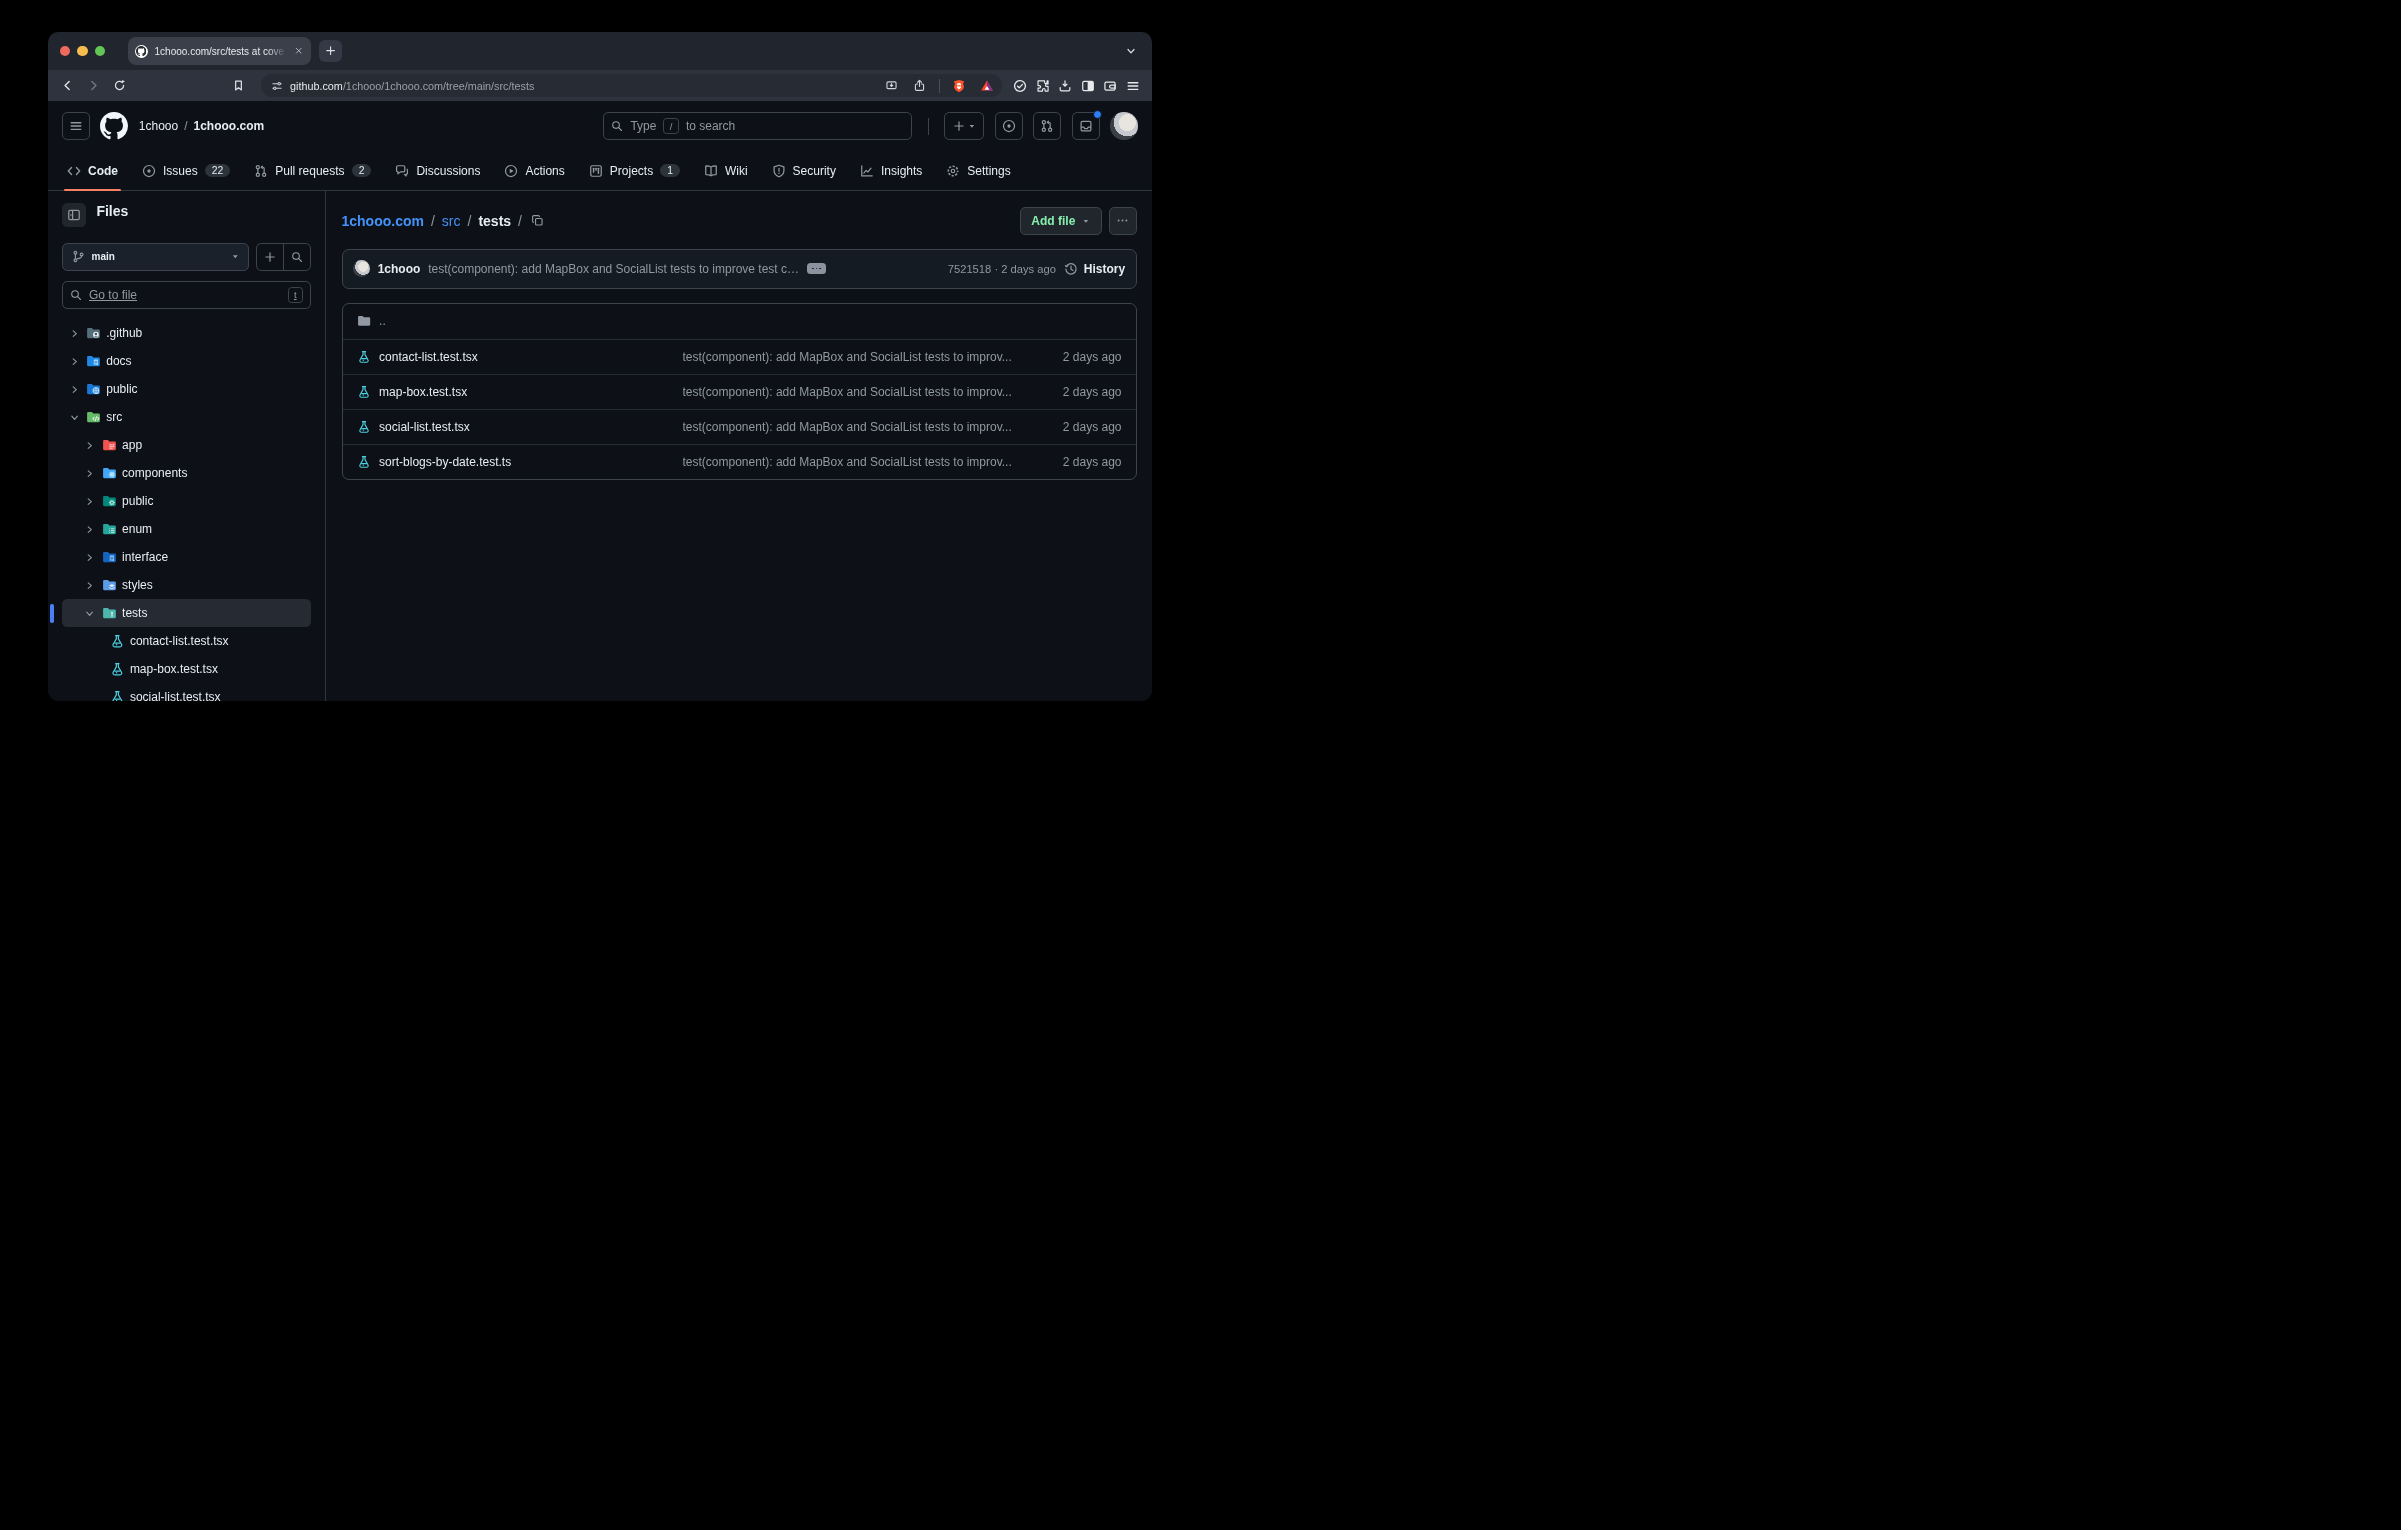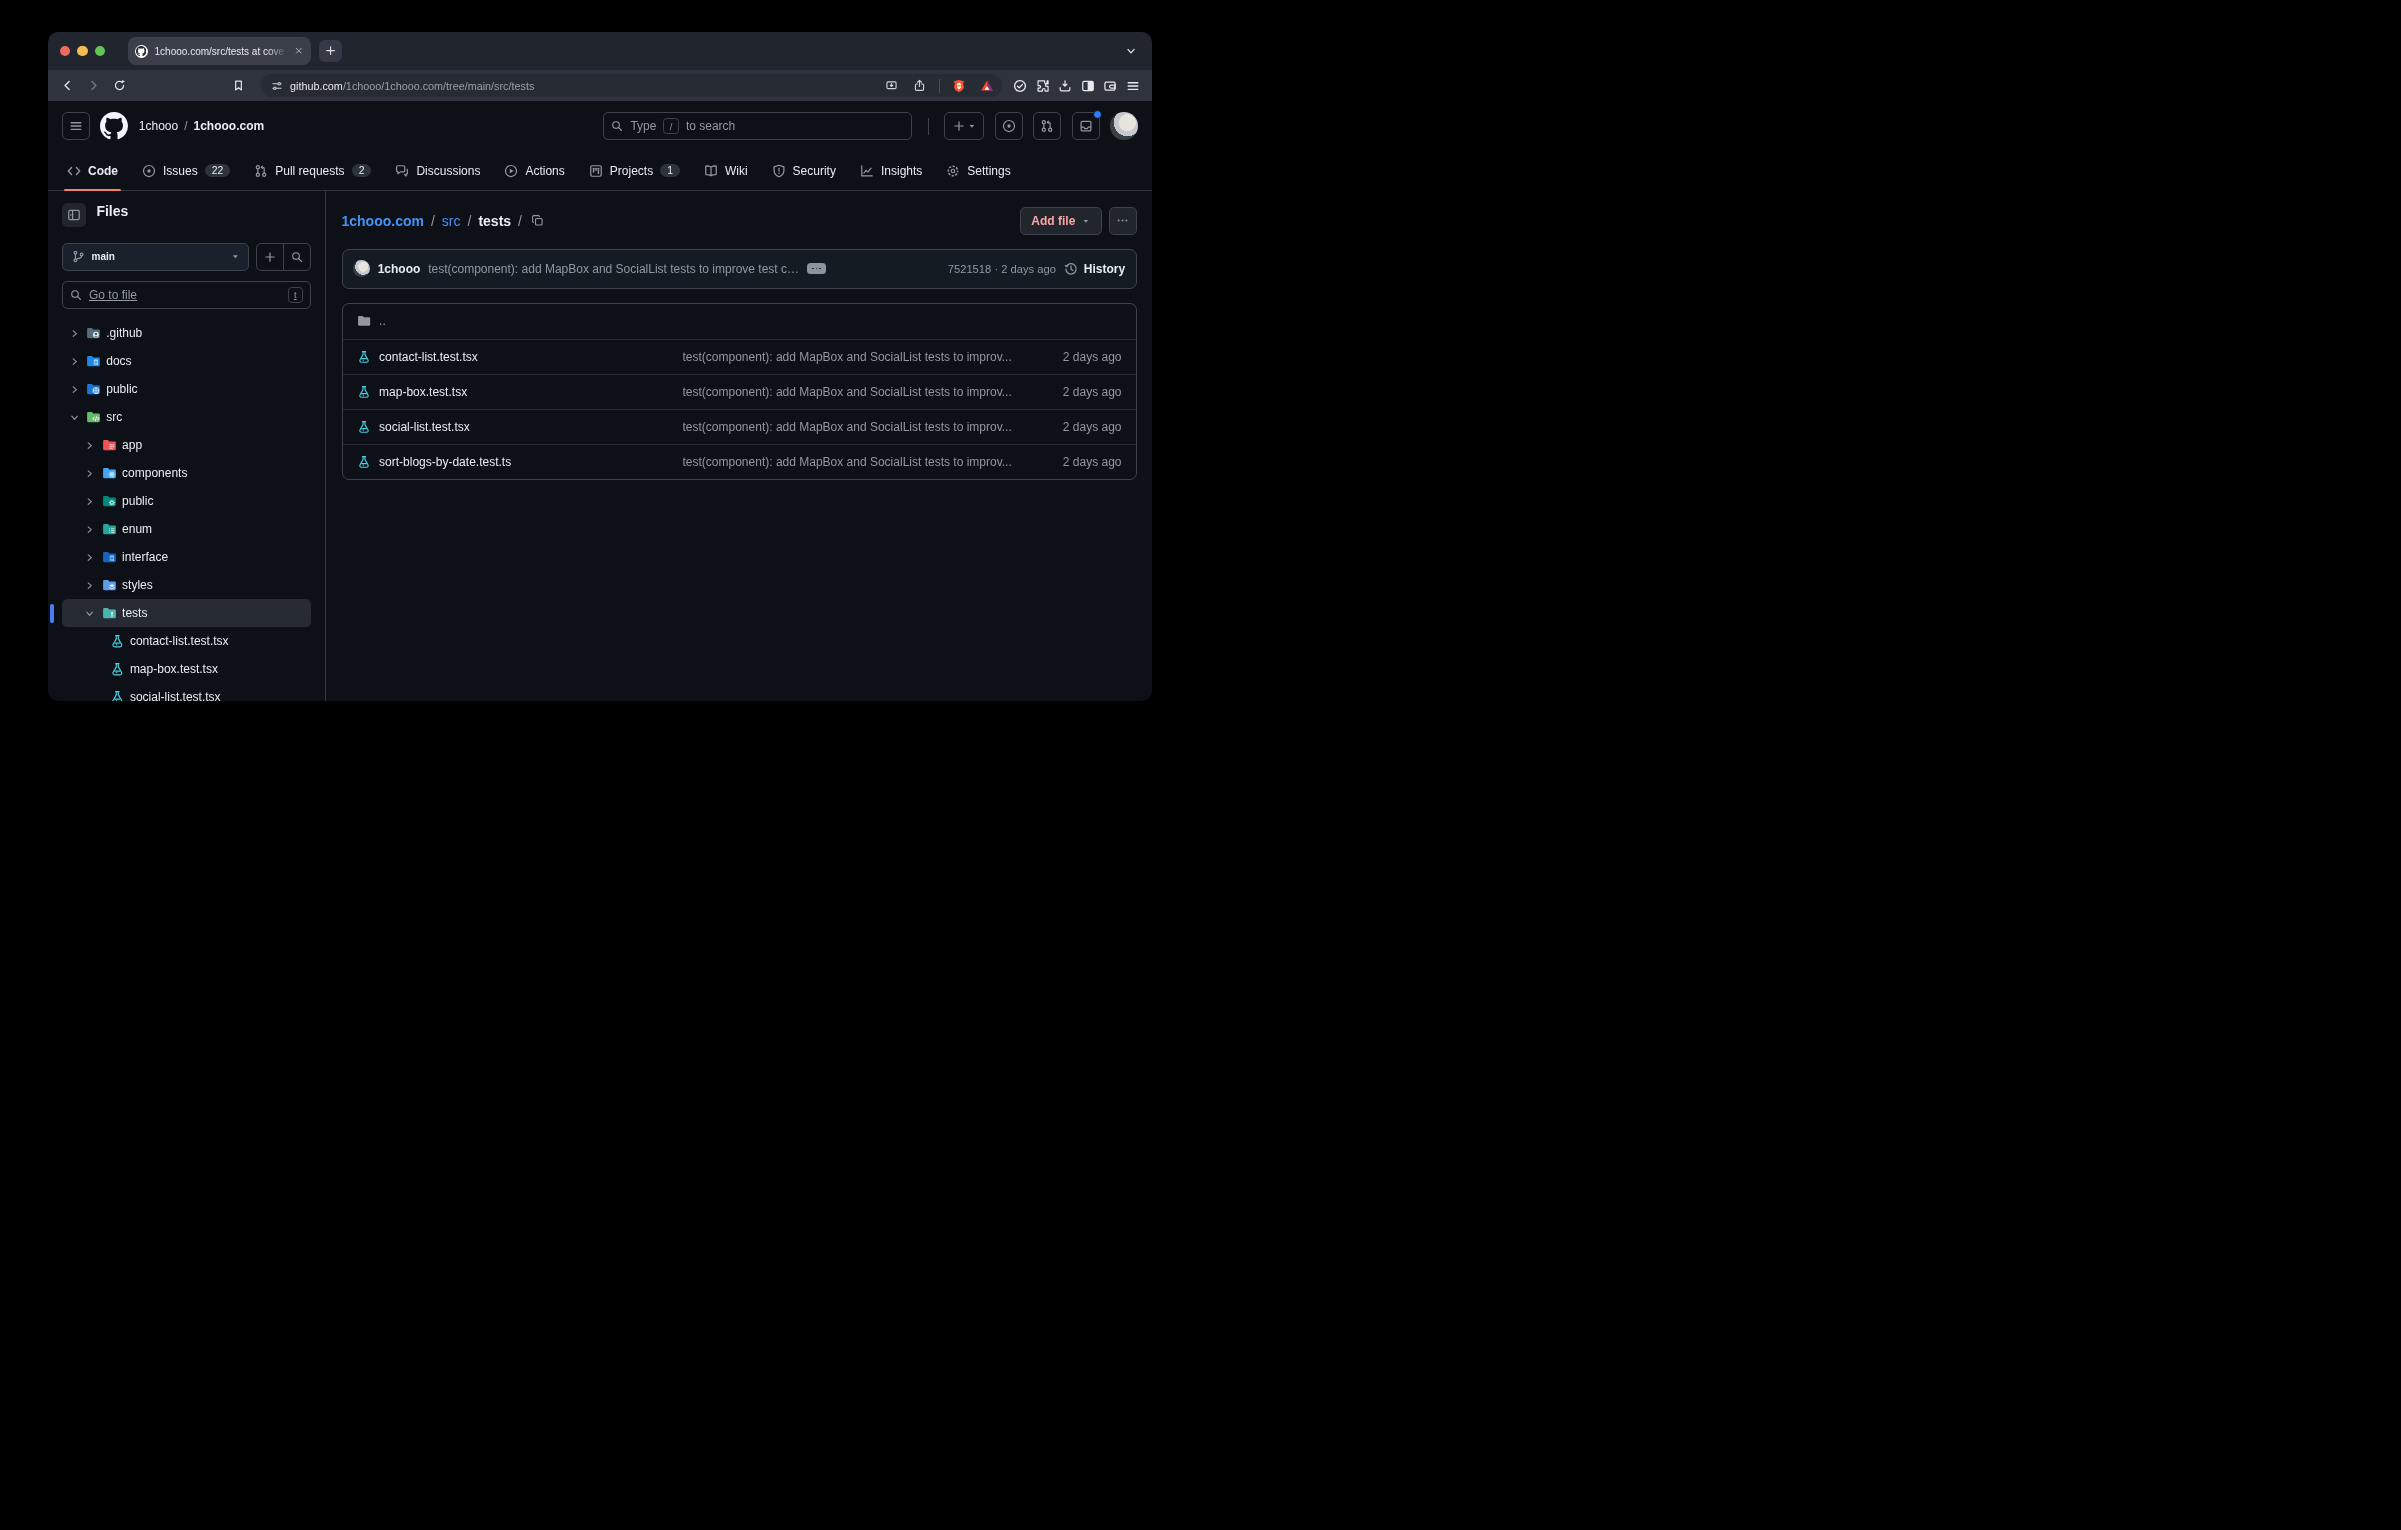--- a/index.html
+++ b/index.html
@@ -106,21 +106,21 @@
   .content { flex:1; min-width:0; padding:15.5px 15.5px 0 15.5px; }
   .top-row { display:flex; align-items:center; }
   .bcrumb { font-size:14px; display:flex; align-items:center; gap:7px; }
   .bcrumb a { text-decoration:none; }
   .bcrumb .lk { color:#4493f8; }
   .bcrumb .repo { font-weight:700; }
   .bcrumb .cur { color:#e6edf3; font-weight:700; }
   .bcrumb .sl { color:#9198a1; }
   .bcrumb .copy { color:#9198a1; margin-left:1.7px; }
   .top-spacer { flex:1; }
-  .btn { height:28px; border:0.9px solid #3d444d; border-radius:5.2px; background:#21262d; color:#fca5a5;
+  .btn { height:28px; border:0.9px solid #3d444d; border-radius:5.2px; background:#21262d; color:#86efac;
          font-size:12px; font-weight:700; display:flex; align-items:center; gap:7px; padding:0 10.4px; }
   .btn.icon-only { width:28px; padding:0; justify-content:center; color:#9198a1; margin-left:7px; }
   .caret { color:#9198a1; }
 
   .commit-bar { margin-top:14px; height:40px; background:#151b23; border:0.9px solid #3d444d; border-radius:7px;
                 display:flex; align-items:center; gap:7.8px; padding:0 10.4px; font-size:12px; min-width:0;}
   .commit-bar .cavatar { width:17px; height:17px; border-radius:50%;
         background:radial-gradient(circle at 60% 40%, #e8e4de 0 34%, #c6c9cd 35% 55%, #3a3f46 56% 100%); flex:none;}
   .commit-bar .author { font-weight:700; }
   .commit-bar .msg { color:#9198a1; white-space:nowrap; overflow:hidden; text-overflow:ellipsis; max-width:371px;}

